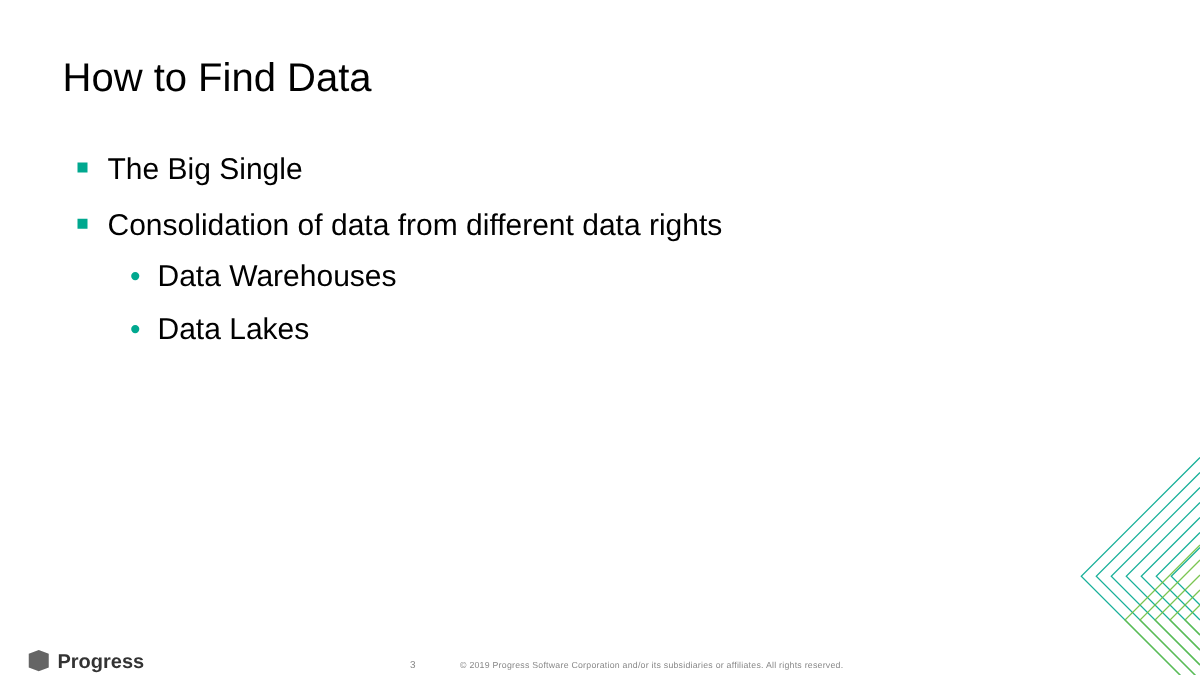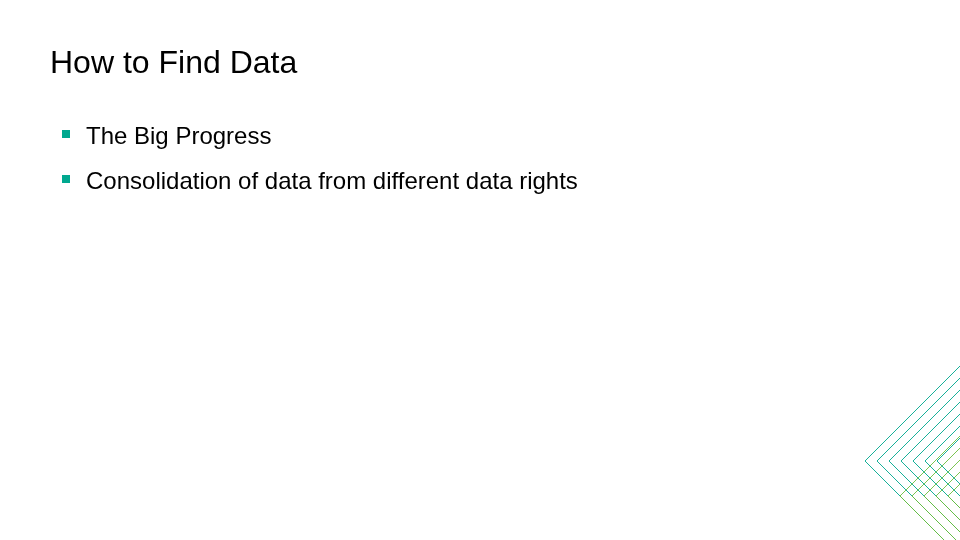--- a/index.html
+++ b/index.html
@@ -120,31 +120,47 @@
 </head>
 <body>
 
 <div class="slide">
 
   <h1 class="title">How to Find Data</h1>
 
   <div class="content">
     <ul class="level1">
       <li>
-        <span>The Big Progress</span>
+        <span>The Big Single</span>
       </li>
       <li>
         <span>Consolidation of data from different data rights</span>
         <ul class="level2">
+          <li>
+            <span>Data Warehouses</span>
+          </li>
+          <li>
+            <span>Data Lakes</span>
+          </li>
         </ul>
       </li>
     </ul>
     <div class="gap"></div>
   </div>
 
+  <div class="footer">
+    <div class="logo">
+      <svg class="logo-mark" viewBox="0 0 18 20">
+        <path d="M1 3 L9 0 L17 3 L9 6 Z M1 3 L1 14 L9 17 L9 6 Z M17 3 L17 14 L9 17 L9 6 Z" fill="#4a4a4a" opacity="0.85"></path>
+      </svg>
+      <span class="logo-text">Progress</span>
+    </div>
+    <span class="page-num">3</span>
+    <span class="copyright">© 2019 Progress Software Corporation and/or its subsidiaries or affiliates. All rights reserved.</span>
+  </div>
 
   <svg class="chevrons" viewBox="0 0 240 240">
     <g stroke="#00a88f" stroke-width="1" fill="none" opacity="0.9">
       <path d="M240 50 L145 145 L240 240"></path>
       <path d="M240 62 L157 145 L240 228"></path>
       <path d="M240 74 L169 145 L240 216"></path>
       <path d="M240 86 L181 145 L240 204"></path>
       <path d="M240 98 L193 145 L240 192"></path>
       <path d="M240 110 L205 145 L240 180"></path>
       <path d="M240 122 L217 145 L240 168"></path>

